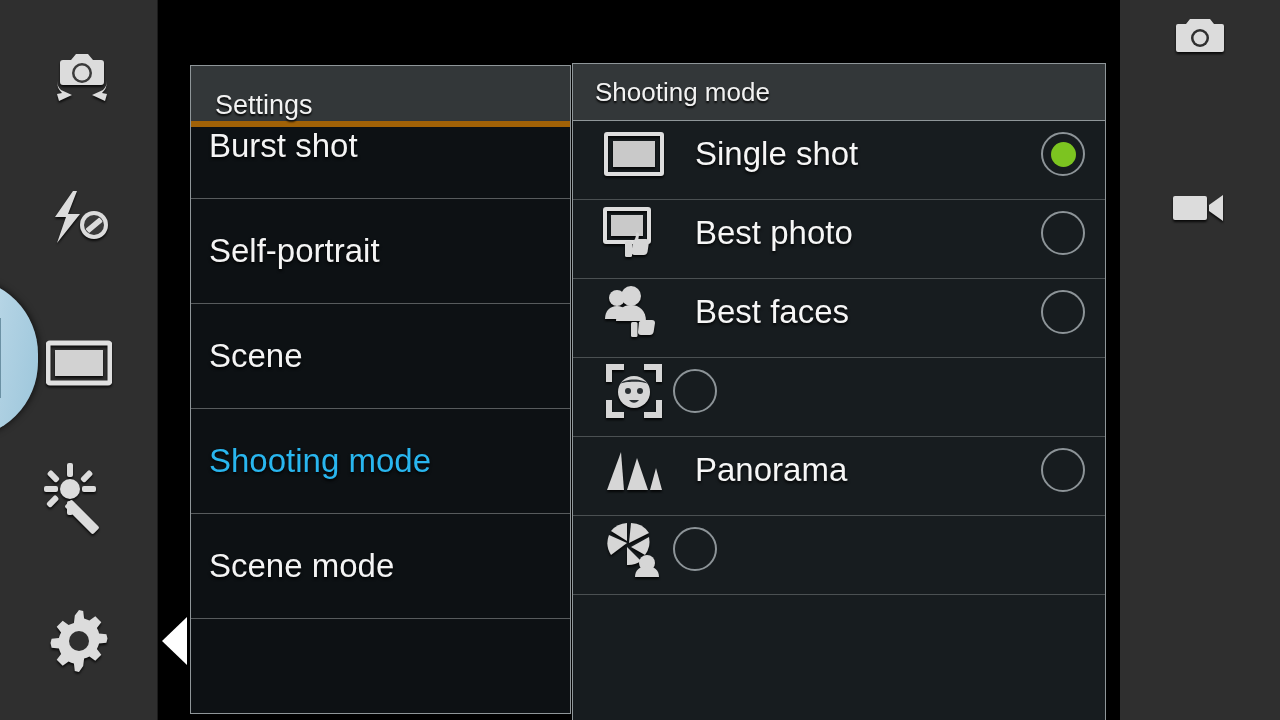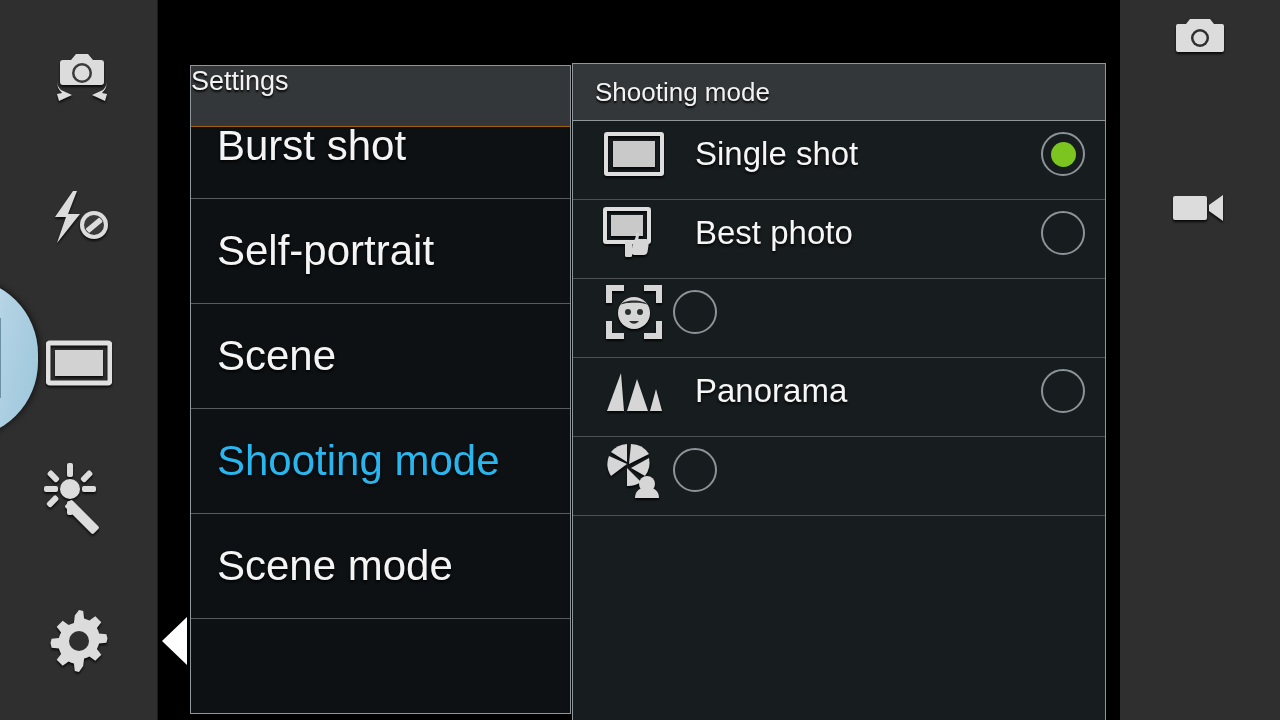--- a/index.html
+++ b/index.html
@@ -58,38 +58,39 @@
   
   #settings-panel {
     position:absolute; left:190px; top:65px;
     width:381px; height:649px;
     background:#0d1114;
     border:1px solid #8f9699;
     overflow:hidden;
   }
   #settings-header {
     height:61px; background:#333739;
-    border-bottom:1px solid #a16207;
-    display:flex; align-items:flex-start;
+    border-bottom:6px solid #a16207;
+    display:flex; align-items:flex-end;
+    padding-left:24px;
   }
   #settings-header .title {
     font-size:27px; color:#f2f2f2;
     text-shadow:0 2px 2px rgba(0,0,0,.9);
   }
   #settings-list {
     position:relative;
     margin-top:-33px;   
   }
   .set-item {
     height:105px;
     display:flex; align-items:center;
-    padding-left:26px;
+    padding-left:18px;
     border-bottom:1px solid #575b5d;
     color:#f4f4f4;
-    font-size:42px;
+    font-size:33px;
     text-shadow:0 2px 3px rgba(0,0,0,.85);
     white-space:nowrap;
   }
   .set-item.active { color:#29b6ef; text-shadow:0 2px 3px rgba(0,0,0,.85); }
   .set-item.clipped { height:105px; }
 
   
   #mode-panel {
     position:absolute; left:572px; top:63px;
     width:534px; height:657px;
@@ -286,20 +287,38 @@
             <rect x="22" y="34" width="7" height="16" rx="1.5"></rect>
           </g>
         </svg>
       </span>
       <span class="m-label">Best photo</span>
       <span class="radio">
         
       </span>
     </div>
 
+    <div class="mode-item">
+      <span class="m-icon">
+        <svg width="62" height="54" viewBox="0 0 62 54">
+          <g fill="#d6d6d6">
+            <circle cx="14" cy="13" r="8"></circle>
+            <path d="M2 34c0-8 5-13 12-13s12 5 12 13z"></path>
+            <circle cx="28" cy="11" r="10"></circle>
+            <path d="M13 36c0-10 6.5-16 15-16s15 6 15 16z"></path>
+            <path d="M36 37c2-1 3-4 3-7 0-2 3-2 3 1l-.6 4H49a3 3 0 0 1 3 3l-1.4 9a4 4 0 0 1-4 3h-8.6a3 3 0 0 1-3-3z"></path>
+            <rect x="28" y="37" width="6.5" height="15" rx="1.5"></rect>
+          </g>
+        </svg>
+      </span>
+      <span class="m-label">Best faces</span>
+      <span class="radio">
+        
+      </span>
+    </div>
 
     <div class="mode-item">
       <span class="m-icon">
         <svg width="60" height="58" viewBox="0 0 60 58">
           <g fill="#d6d6d6">
             <path d="M2 2h18v6H8v12H2z"></path>
             <path d="M58 2H40v6h12v12h6z"></path>
             <path d="M2 56h18v-6H8V38H2z"></path>
             <path d="M58 56H40v-6h12V38h6z"></path>
             <circle cx="30" cy="30" r="16"></circle>

